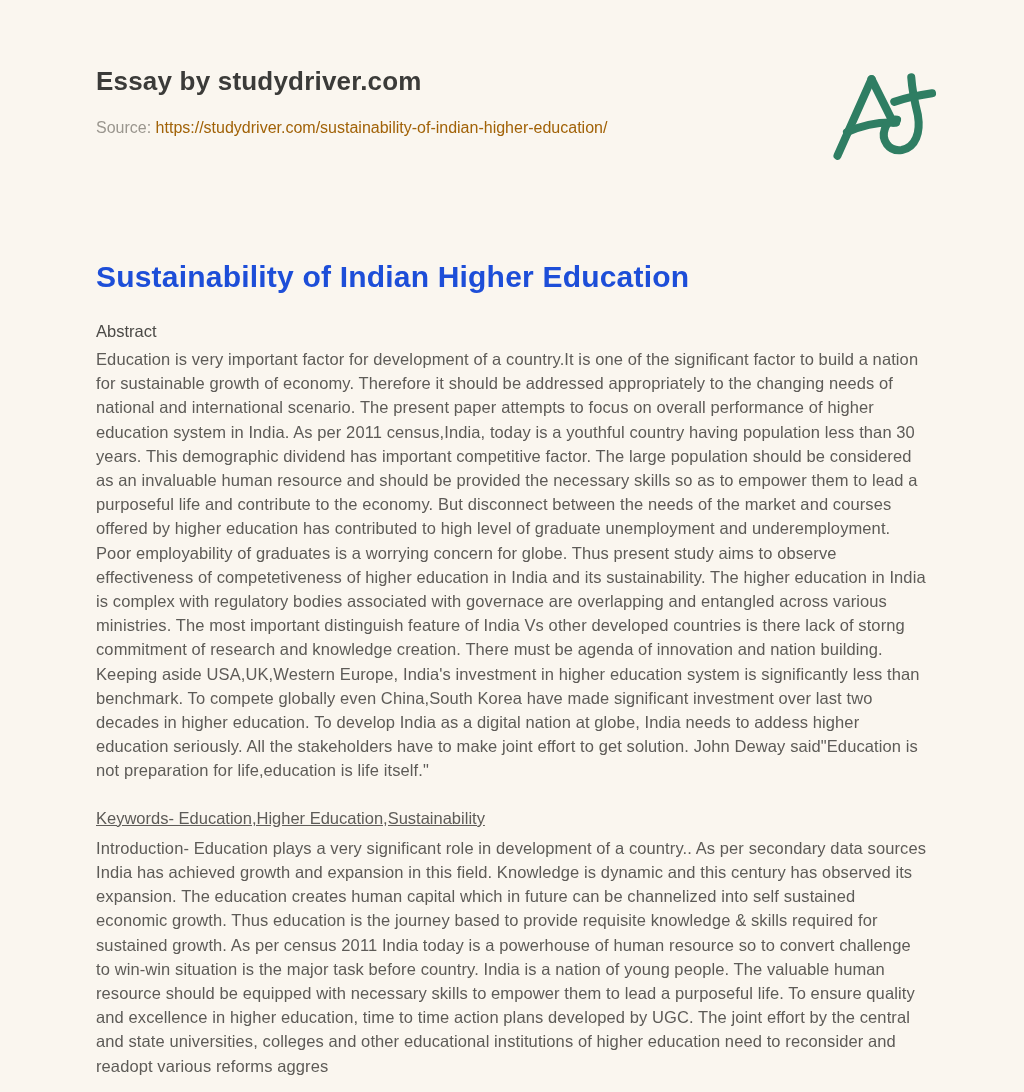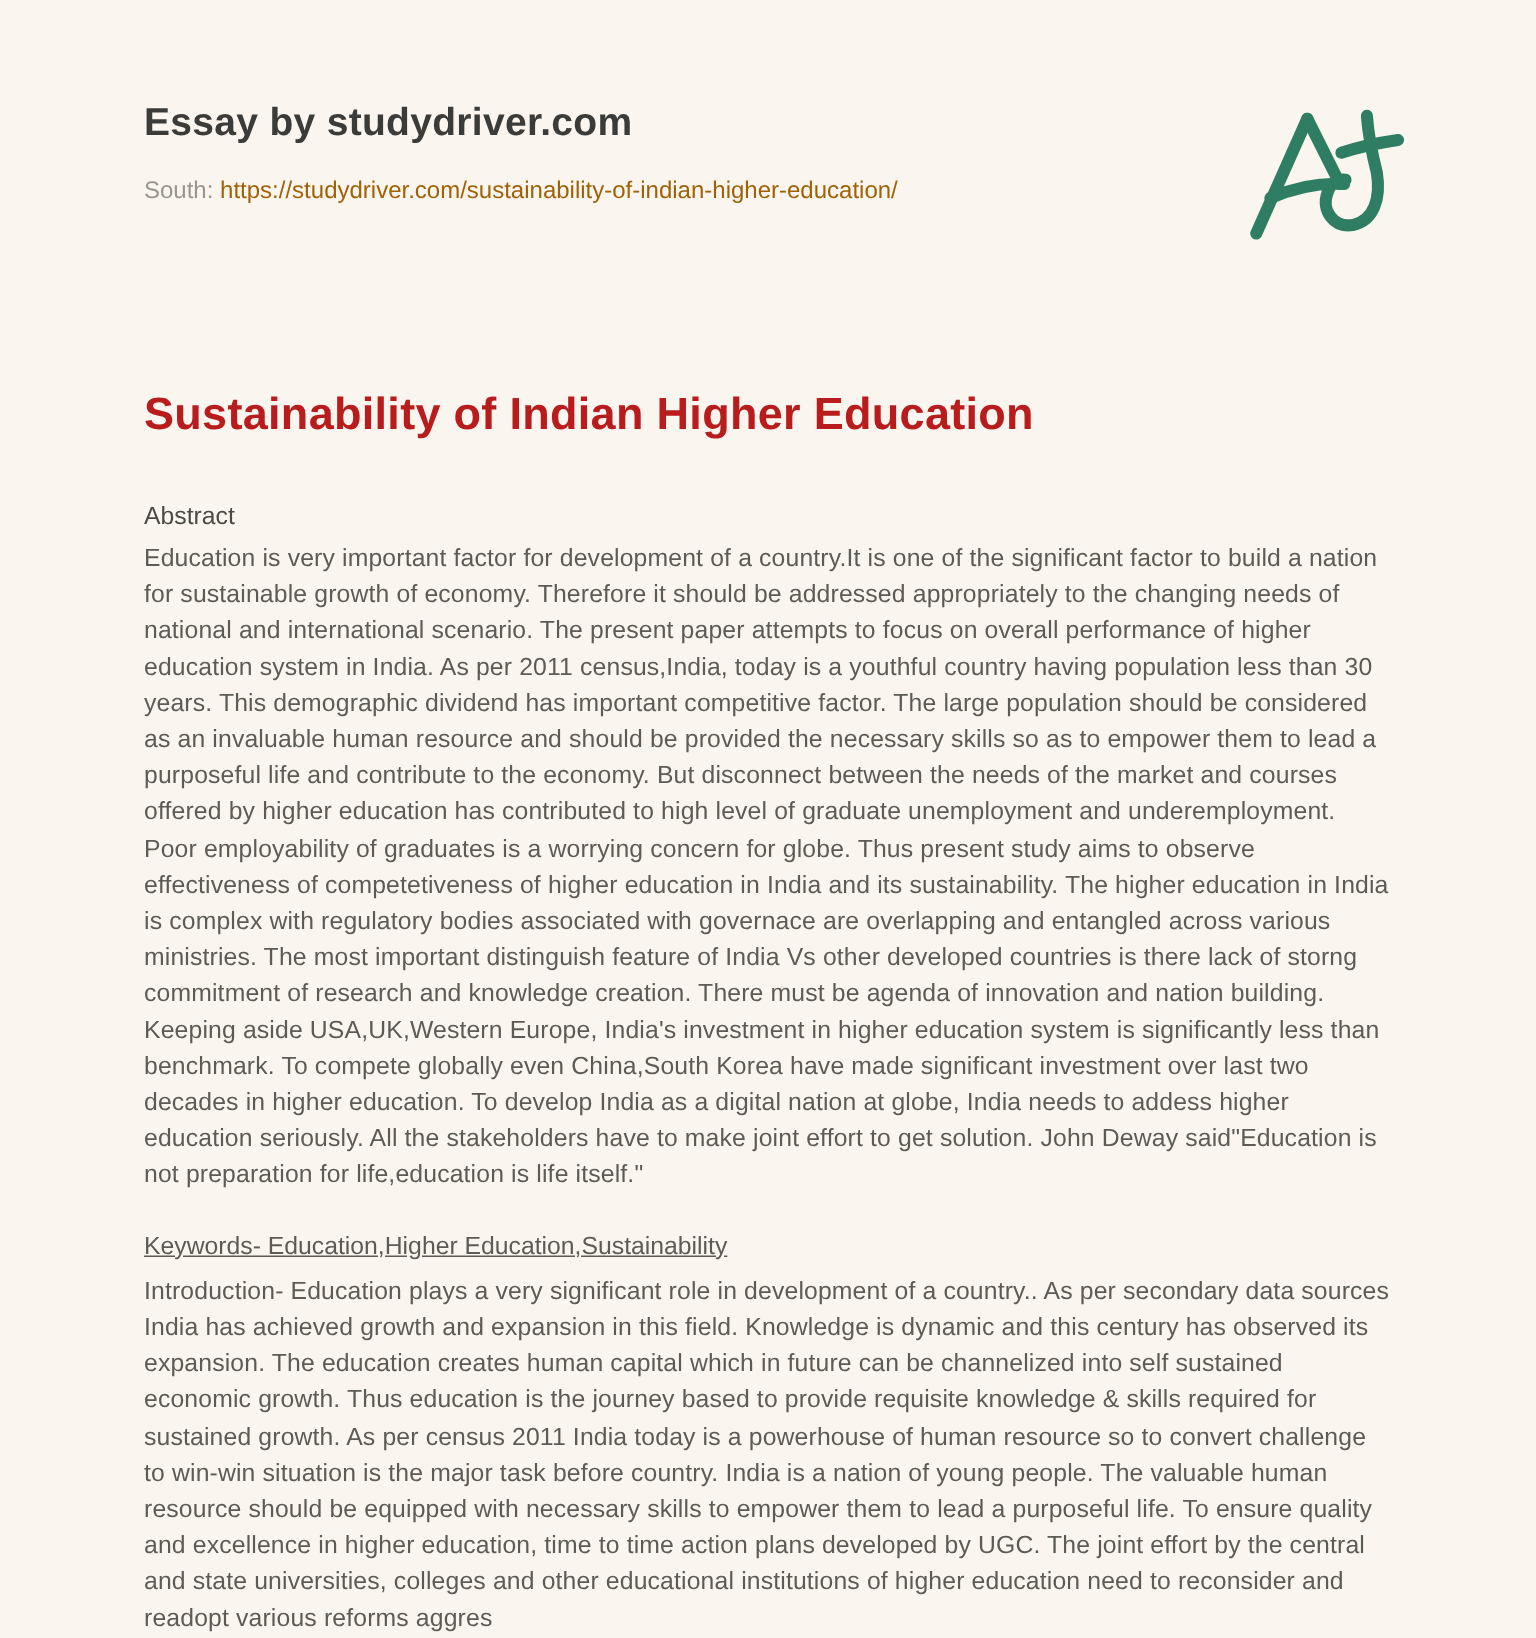--- a/index.html
+++ b/index.html
@@ -39,25 +39,25 @@
     position: absolute;
     top: -2px;
     right: -12px;
     width: 118px;
     height: 104px;
   }
   .article-title {
     margin-top: 92px;
     font-size: 30px;
     font-weight: 700;
-    color: #b91c1c;
+    color: #1d4ed8;
     letter-spacing: 0.2px;
   }
   .section-heading {
-    margin-top: 41px;
+    margin-top: 28px;
     font-size: 16.5px;
     font-weight: 400;
     color: #4b4a47;
   }
   .body-text {
     margin-top: 6px;
     font-size: 16.5px;
     line-height: 24.2px;
     color: #5d5b57;
     letter-spacing: 0.1px;
@@ -71,21 +71,21 @@
   }
 </style>
 </head>
 <body>
 
 <div class="page">
 
   <div class="doc-header">
     <h1>Essay by studydriver.com</h1>
     <div class="source-line">
-      <span>South:</span>
+      <span>Source:</span>
       <a href="#">https://studydriver.com/sustainability-of-indian-higher-education/</a>
     </div>
 
     <svg class="logo" viewBox="0 0 120 110" fill="none" xmlns="http://www.w3.org/2000/svg">
       <g stroke="#2f7e63" stroke-width="8.5" stroke-linecap="round" fill="none">
         <path d="M 14,97 L 50,16"></path>
         <path d="M 50,16 C 58,32 66,48 73,62"></path>
         <path d="M 24,72 C 42,64 58,61 76,62"></path>
         <path d="M 92,14 C 93,28 96,42 99,54 C 102,72 97,88 82,91 C 68,93 60,80 64,69 C 66,62 71,58 77,59"></path>
         <path d="M 74,40 C 86,36 100,33 114,31"></path>

